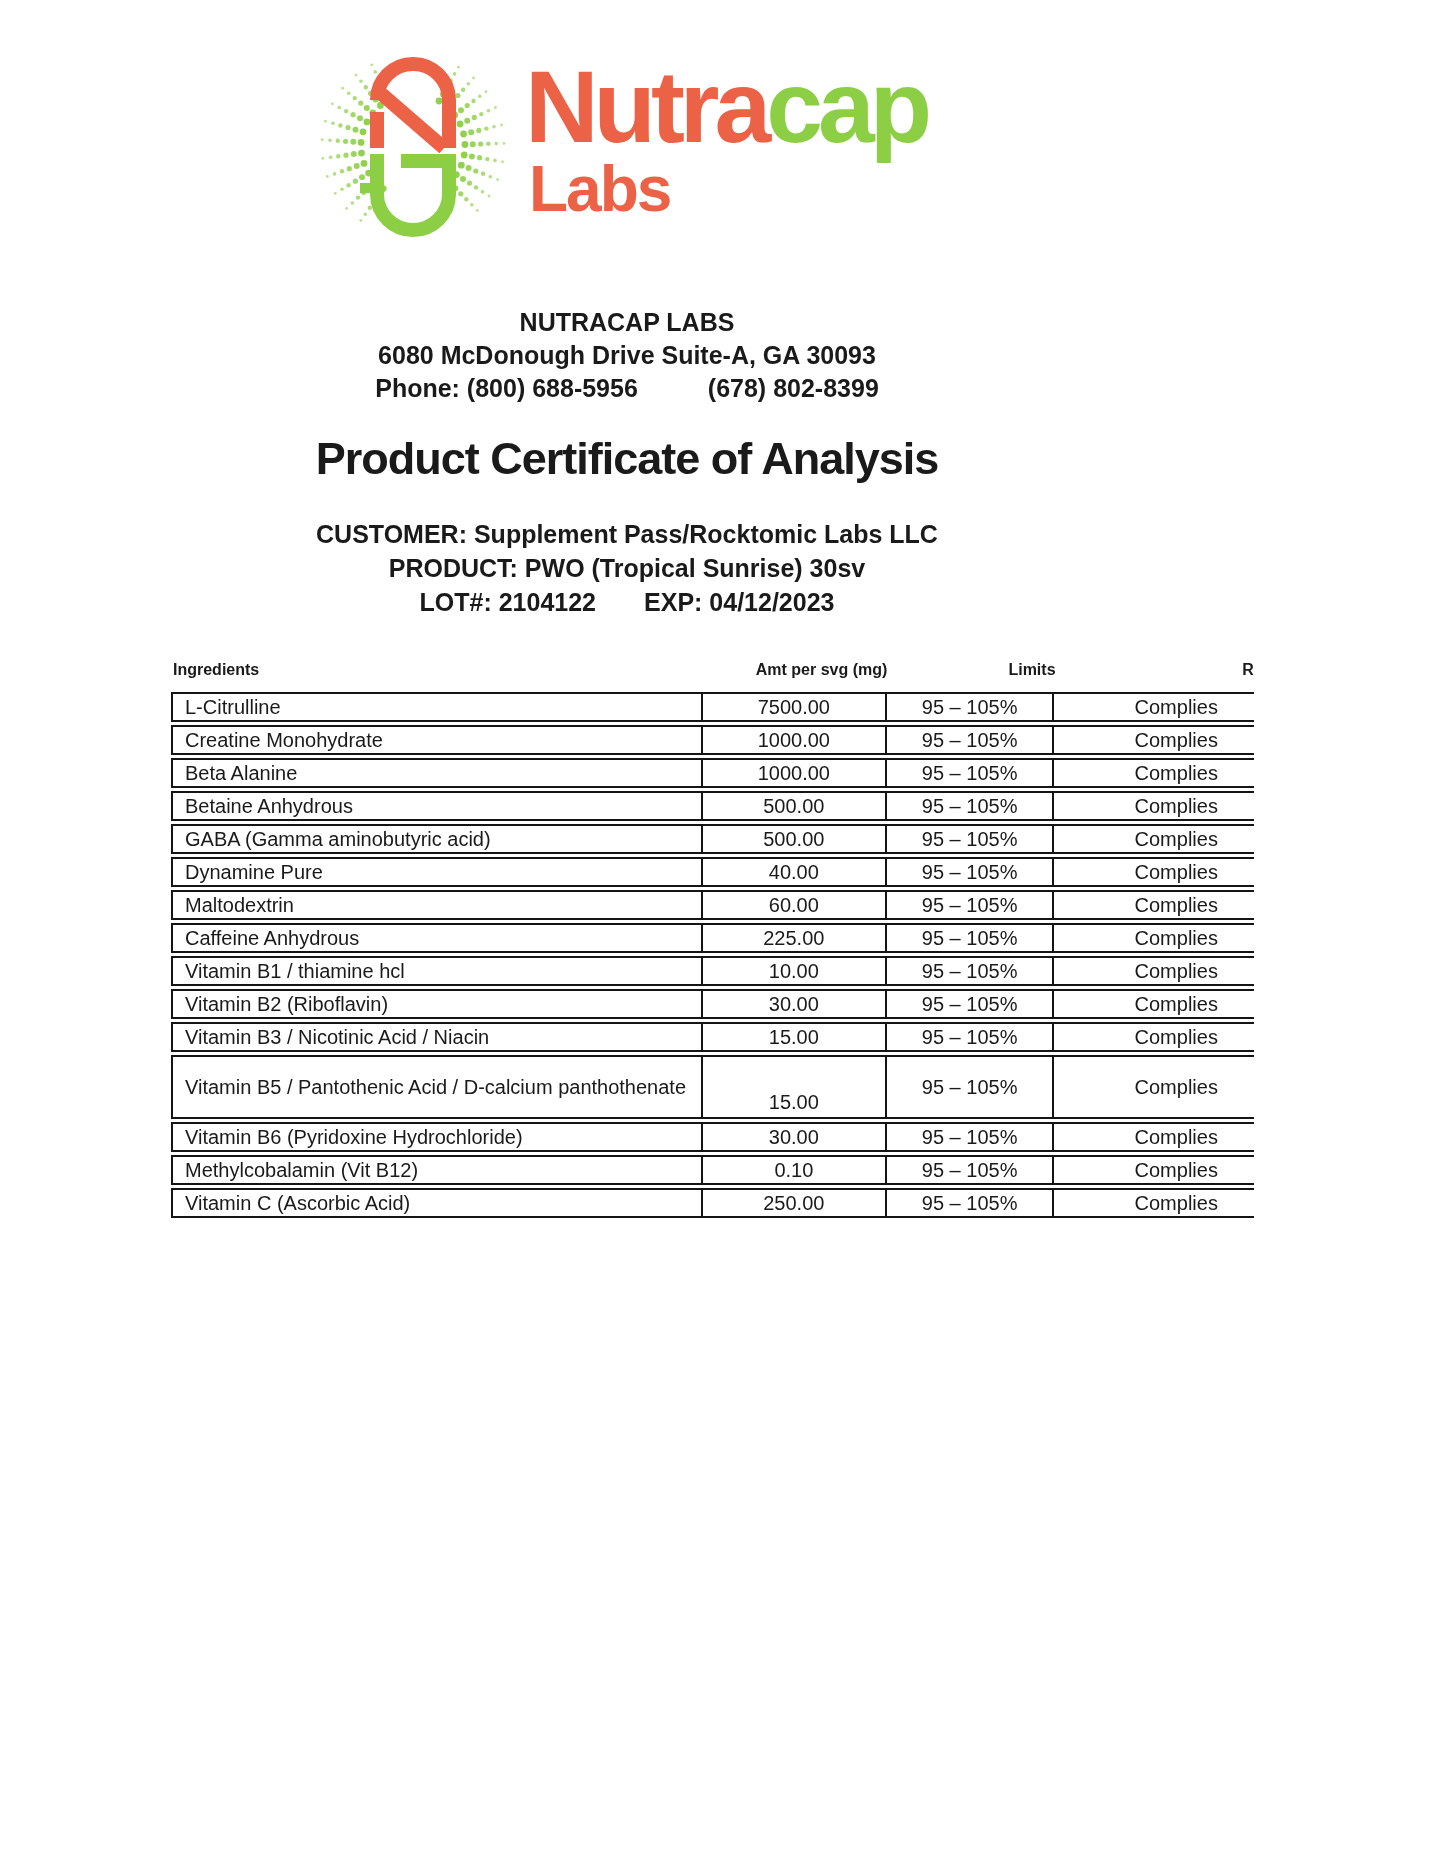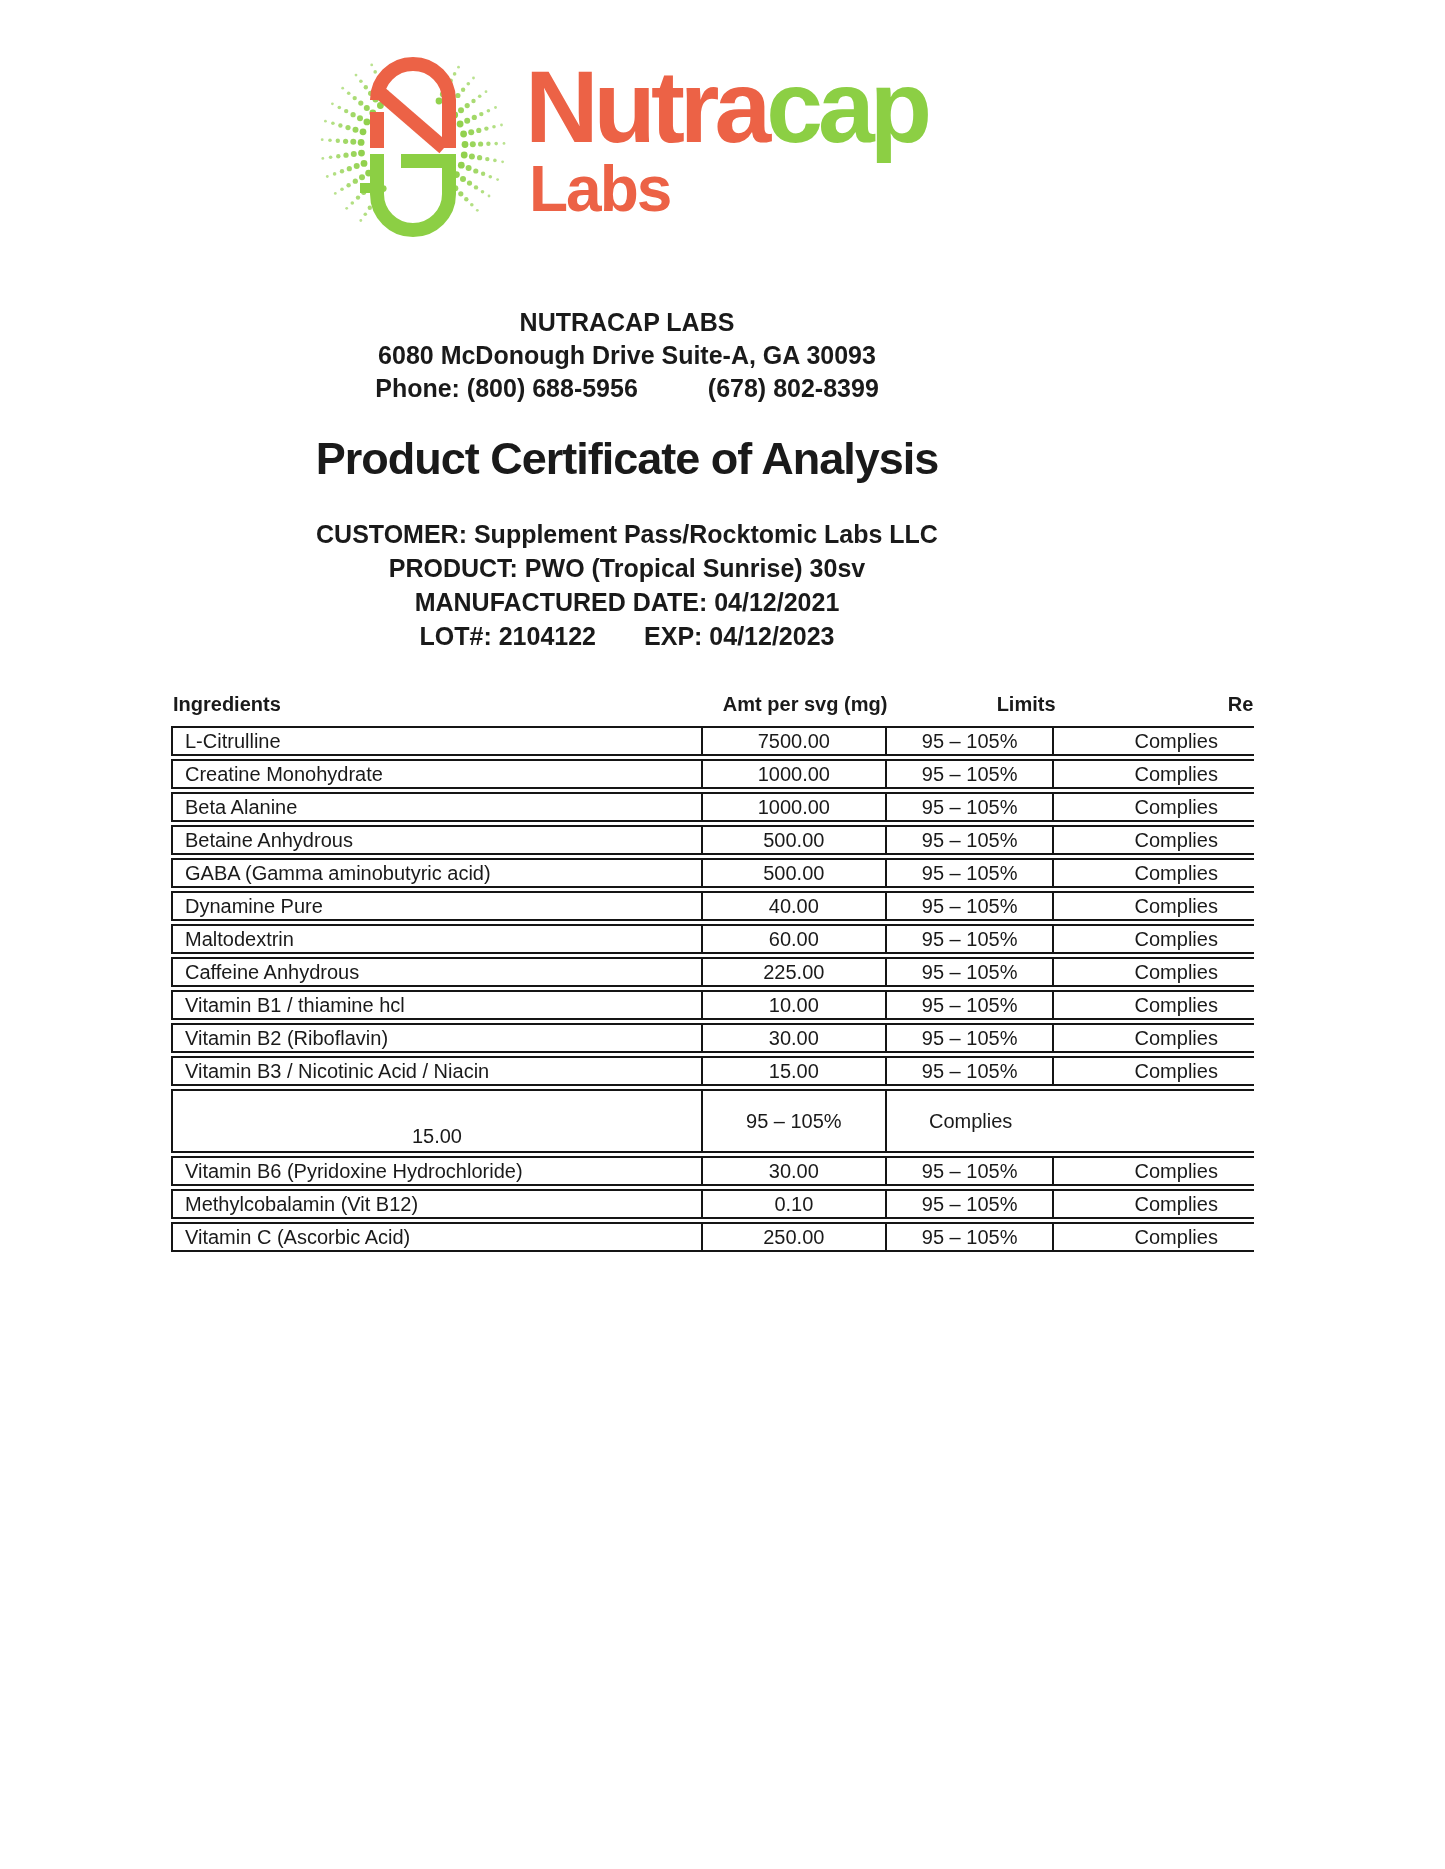--- a/index.html
+++ b/index.html
@@ -25,21 +25,21 @@
   
   .company{margin-top:64px;text-align:center;font-weight:bold;font-size:25px;line-height:33px}
   .phone-row{display:flex;justify-content:center;gap:70px}
   
   .title{margin-top:28px;text-align:center;font-size:45px;font-weight:bold;letter-spacing:-1px}
   
   .info{margin-top:32px;text-align:center;font-weight:bold;font-size:25px;line-height:34px}
   .lot-row{display:flex;justify-content:center;gap:48px}
   
   .tablewrap{width:1129px;margin:36px 0 0 171px}
-  .thead{display:grid;grid-template-columns:47.1% 16.35% 14.9% 1fr;font-weight:bold;font-size:20px;line-height:30px;margin-bottom:7px}
+  .thead{display:grid;grid-template-columns:47.1% 16.35% 14.9% 1fr;font-weight:bold;font-size:16px;line-height:30px;margin-bottom:7px}
   .thead .h-center{text-align:right}
   .thead .h-ing{text-align:left;padding-left:2px}
   .rows{display:flex;flex-direction:column;gap:3px}
   .trow{display:grid;grid-template-columns:47.1% 16.35% 14.9% 1fr;border:2px solid var(--border);background:#fff}
   .tcell{border-right:2px solid var(--border);min-height:24px;display:flex;align-items:center;justify-content:center;font-size:20px;line-height:24px;padding:1px 20px}
   .tcell:last-child{border-right:none}
   .c-ing{justify-content:flex-start;text-align:left;padding-left:12px;padding-right:10px}
   .trow.tall .tcell{min-height:60px}
   .trow.tall .c-ing{line-height:33px}
   .trow.tall .c-amt{align-items:flex-end;padding-bottom:3px}
@@ -207,21 +207,20 @@
       <span>Phone: (800) 688-5956</span>
       <span>(678) 802-8399</span>
     </div>
   </div>
 
   <div class="title">Product Certificate of Analysis</div>
 
   <div class="info">
     <div>CUSTOMER: Supplement Pass/Rocktomic Labs LLC</div>
     <div>PRODUCT: PWO (Tropical Sunrise) 30sv</div>
-    <div>MANUFACTURED DATE: 04/12/2021</div>
     <div class="lot-row">
       <span>LOT#: 2104122</span>
       <span>EXP: 04/12/2023</span>
     </div>
   </div>
 
   <div class="tablewrap">
     <div class="thead">
       <div class="h-ing">Ingredients</div>
       <div class="h-center">Amt per svg (mg)</div>
@@ -289,20 +288,21 @@
           <div class="tcell c-lim">95 – 105%</div>
           <div class="tcell c-res">Complies</div>
         </div>
         <div class="trow">
           <div class="tcell c-ing">Vitamin B3 / Nicotinic Acid / Niacin</div>
           <div class="tcell c-amt">15.00</div>
           <div class="tcell c-lim">95 – 105%</div>
           <div class="tcell c-res">Complies</div>
         </div>
         <div class="trow tall">
+          <div class="tcell c-ing">Vitamin B5 / Pantothenic Acid / D-calcium panthothenate</div>
           <div class="tcell c-amt">15.00</div>
           <div class="tcell c-lim">95 – 105%</div>
           <div class="tcell c-res">Complies</div>
         </div>
         <div class="trow">
           <div class="tcell c-ing">Vitamin B6 (Pyridoxine Hydrochloride)</div>
           <div class="tcell c-amt">30.00</div>
           <div class="tcell c-lim">95 – 105%</div>
           <div class="tcell c-res">Complies</div>
         </div>

